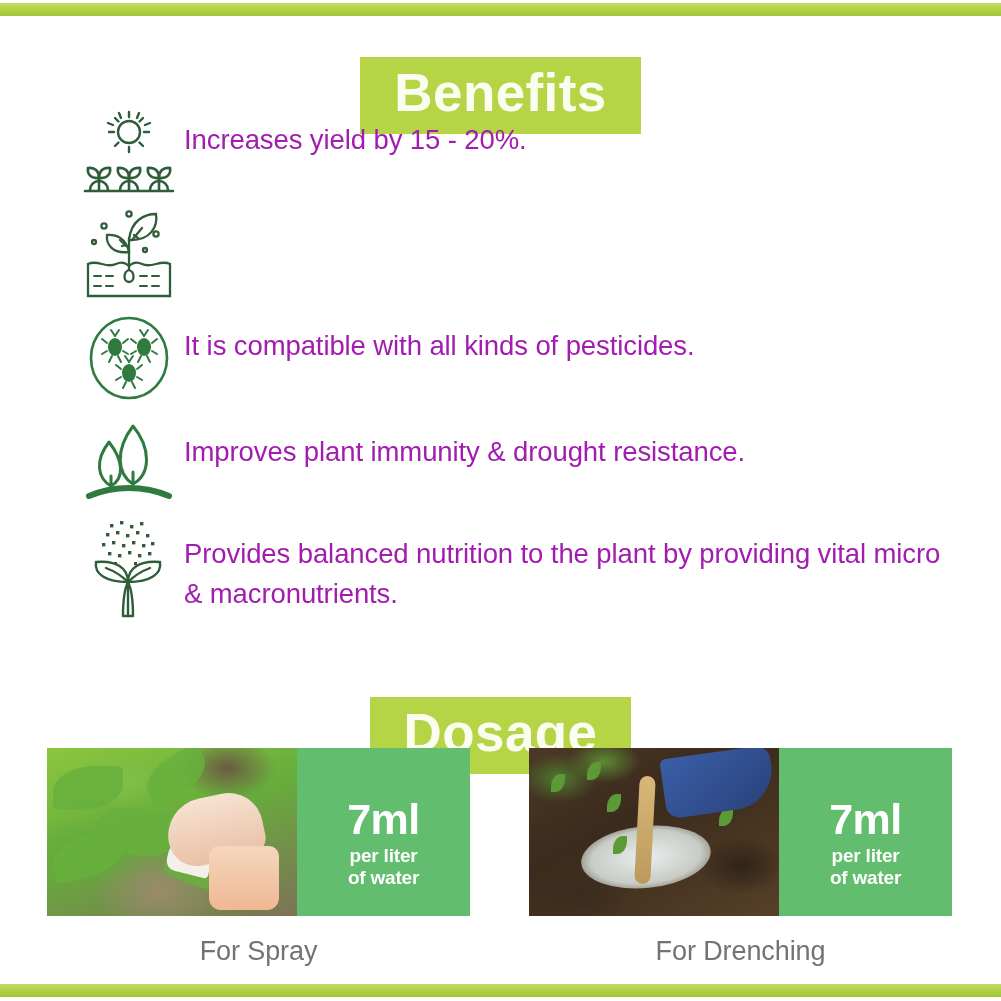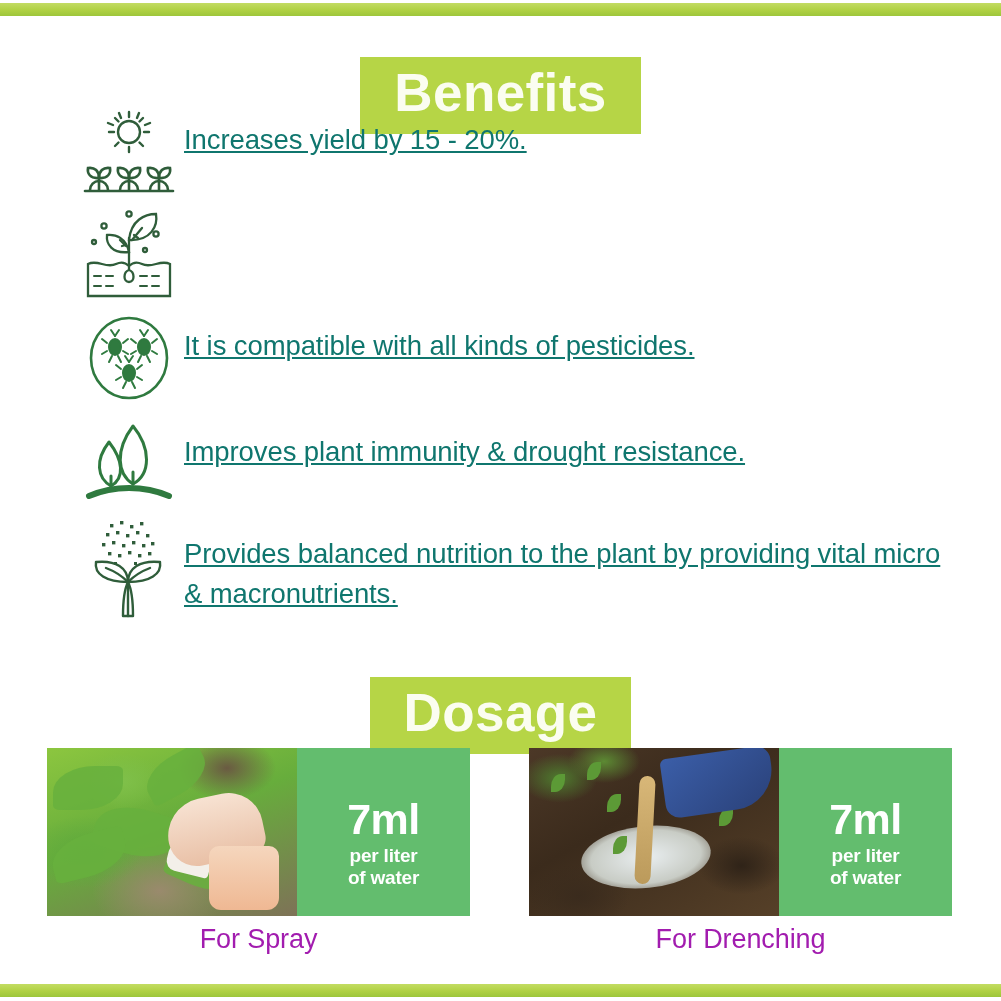--- a/index.html
+++ b/index.html
@@ -64,24 +64,23 @@
     flex: 0 0 110px;
     height: 96px;
     display: flex;
     align-items: center;
     justify-content: center;
   }
   .benefit-text {
     flex: 1 1 auto;
     font-size: 27.5px;
     line-height: 1.45;
-    color: #0f766e;
+    color: #a21caf;
     padding-top: 16px;
     letter-spacing: -0.1px;
-    text-decoration: underline;
   }
   .row-tall .benefit-icon { height: 104px; }
 
   
   .row-1 { margin-top: 0px; }
   .row-2 { margin-top: 6px; }
   .row-3 { margin-top: 10px; }
   .row-4 { margin-top: 8px; }
   .row-5 { margin-top: 6px; }
 
@@ -129,24 +128,24 @@
     margin-bottom: 4px;
   }
   .dose-sub {
     font-size: 19px;
     font-weight: bold;
     line-height: 1.12;
     text-align: center;
     letter-spacing: -0.2px;
   }
   .dose-caption {
-    margin-top: 8px;
+    margin-top: 20px;
     text-align: center;
     font-size: 27px;
-    color: #a21caf;
+    color: #737373;
     letter-spacing: -0.1px;
   }
 
   
   .photo-spray {
     background:
       radial-gradient(ellipse 60px 40px at 30% 20%, #7fc04a 0%, rgba(127,192,74,0) 70%),
       radial-gradient(ellipse 70px 45px at 72% 12%, #6a5a42 0%, rgba(106,90,66,0) 70%),
       radial-gradient(ellipse 80px 50px at 15% 62%, #5faa3c 0%, rgba(95,170,60,0) 72%),
       radial-gradient(ellipse 90px 60px at 45% 85%, #9a8a6d 0%, rgba(154,138,109,0) 75%),
@@ -392,21 +391,21 @@
           <path d="M46 64 C68 64 80 56 78 44 C58 42 46 50 46 64z"></path>
           <path d="M24 50 c8 3 16 8 22 14 M68 50 c-8 3 -16 8 -22 14"></path>
           <path d="M41 98 c0 -14 1 -26 5 -34 c4 8 5 20 5 34z"></path>
         </svg>
       </div>
       <div class="benefit-text">Provides balanced nutrition to the plant by providing vital micro &amp; macronutrients.</div>
     </div>
 
   </div>
 
-  <div class="heading-wrap" style="top:654px;text-decoration:underline;">
+  <div class="heading-wrap" style="top:674px;text-decoration:underline;">
     <span class="heading-band">Dosage</span>
   </div>
 
   <div class="dosage-cards">
 
     <div class="dose-card">
       <div class="dose-card-inner">
         <div class="dose-photo photo-spray">
           <span class="leafblob" style="left:6px;  top:18px;  width:70px; height:44px;"></span>
           <span class="leafblob" style="left:48px; top:60px;  width:84px; height:48px; transform:rotate(18deg);"></span>

